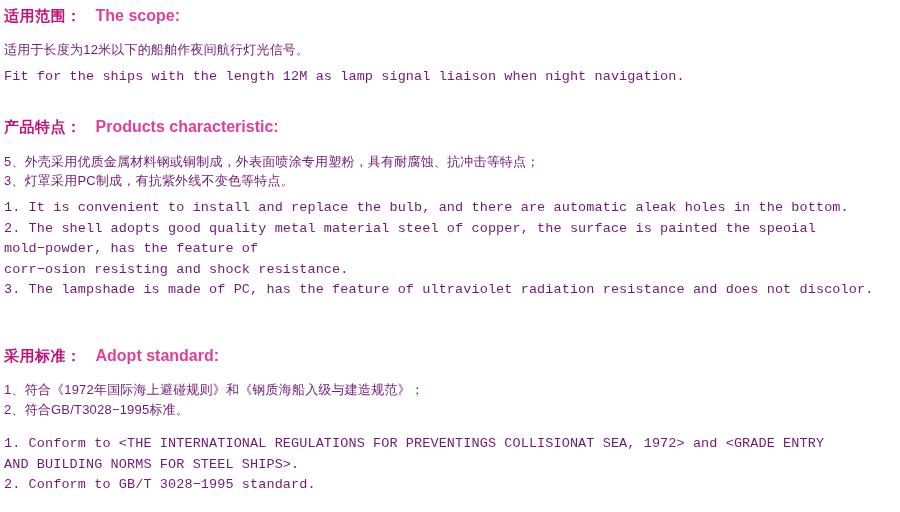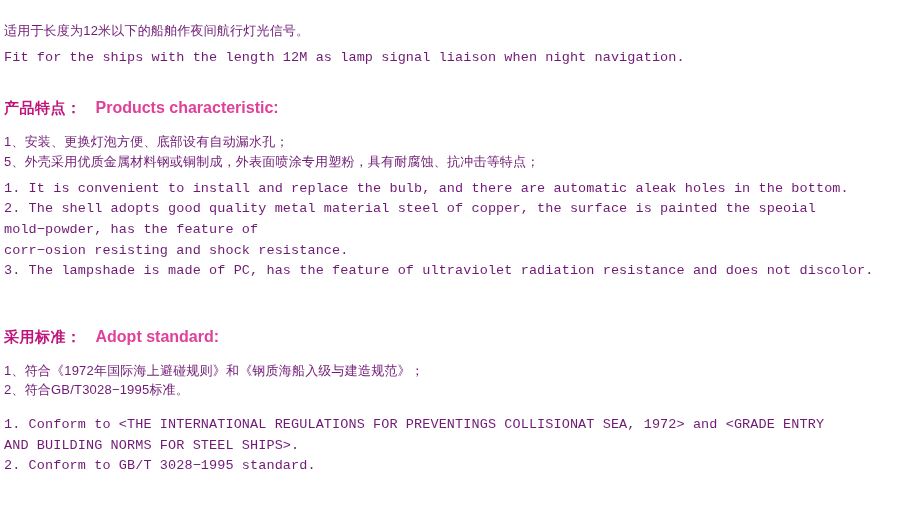--- a/index.html
+++ b/index.html
@@ -58,40 +58,43 @@
   .gap-md { height: 15px; }
   .gap-xl { height: 30px; }
   .block { margin: 0; padding: 0; }
 </style>
 </head>
 <body>
 
 <div class="page">
 
   <div class="section">
+    <div class="heading">
+      <span class="cn">适用范围：</span><span class="en">The scope:</span>
+    </div>
     <div class="gap-md"></div>
     <div class="block">
       <div class="body-line cn">适用于长度为12米以下的船舶作夜间航行灯光信号。</div>
     </div>
     <div class="gap-sm"></div>
     <div class="block">
       <div class="body-line en">Fit for the ships with the length 12M as lamp signal liaison when night navigation.</div>
     </div>
   </div>
 
   <div class="gap-xl"></div>
 
   <div class="section">
     <div class="heading">
       <span class="cn">产品特点：</span><span class="en">Products characteristic:</span>
     </div>
     <div class="gap-md"></div>
     <div class="block">
-      <div class="body-line cn">1、安装、更换灯泡方便、底部设有自动漏水孔；</div>
       <div class="body-line cn">5、外壳采用优质金属材料钢或铜制成，外表面喷涂专用塑粉，具有耐腐蚀、抗冲击等特点；</div>
+      <div class="body-line cn">3、灯罩采用PC制成，有抗紫外线不变色等特点。</div>
     </div>
     <div class="gap-sm"></div>
     <div class="block">
       <div class="body-line en">1. It is convenient to install and replace the bulb, and there are automatic aleak holes in the bottom.</div>
       <div class="body-line en">2. The shell adopts good quality metal material steel of copper, the surface is painted the speoial mold−powder, has the feature of</div>
       <div class="body-line en">corr−osion resisting and shock resistance.</div>
       <div class="body-line en">3. The lampshade is made of PC, has the feature of ultraviolet radiation resistance and does not discolor.</div>
     </div>
   </div>
 

